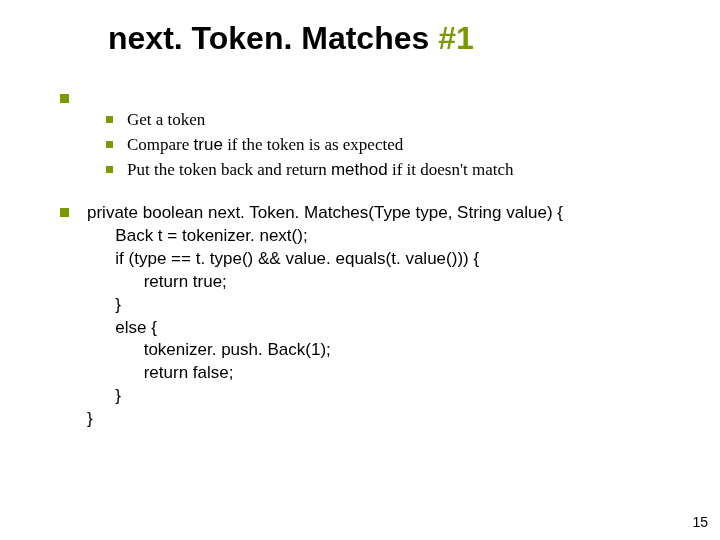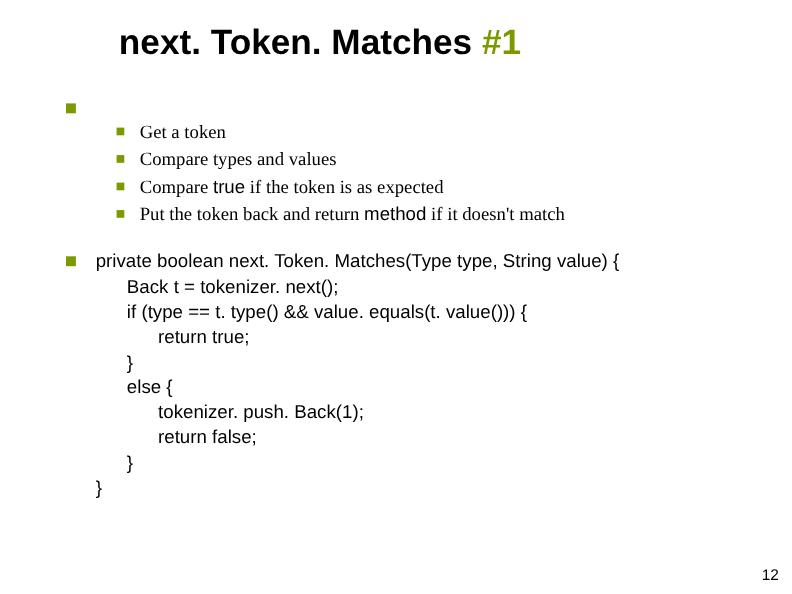--- a/index.html
+++ b/index.html
@@ -95,24 +95,20 @@
     <div class="b1">
       <span class="bul"></span>
     </div>
 
     <div class="b2 sub">
       <span class="bul bul-sm"></span>
       <span class="txt">Get a token</span>
     </div>
     <div class="b2 sub">
       <span class="bul bul-sm"></span>
-      <span class="txt">Compare types and values</span>
-    </div>
-    <div class="b2 sub">
-      <span class="bul bul-sm"></span>
       <span class="txt">
         <span>Compare </span><span class="sans">true</span><span> if the token is as expected</span>
       </span>
     </div>
     <div class="b2 sub">
       <span class="bul bul-sm"></span>
       <span class="txt">
         <span>Put the token back and return </span><span class="sans">method</span><span> if it doesn't match</span>
       </span>
     </div>
@@ -126,14 +122,14 @@
 <span>      }</span>
 <span>      else {</span>
 <span>            tokenizer. push. Back(1);</span>
 <span>            return false;</span>
 <span>      }</span>
 <span>}</span></div>
     </div>
 
   </div>
 
-  <div class="pagenum">12</div>
+  <div class="pagenum">15</div>
 </div>
 
 </body></html>

